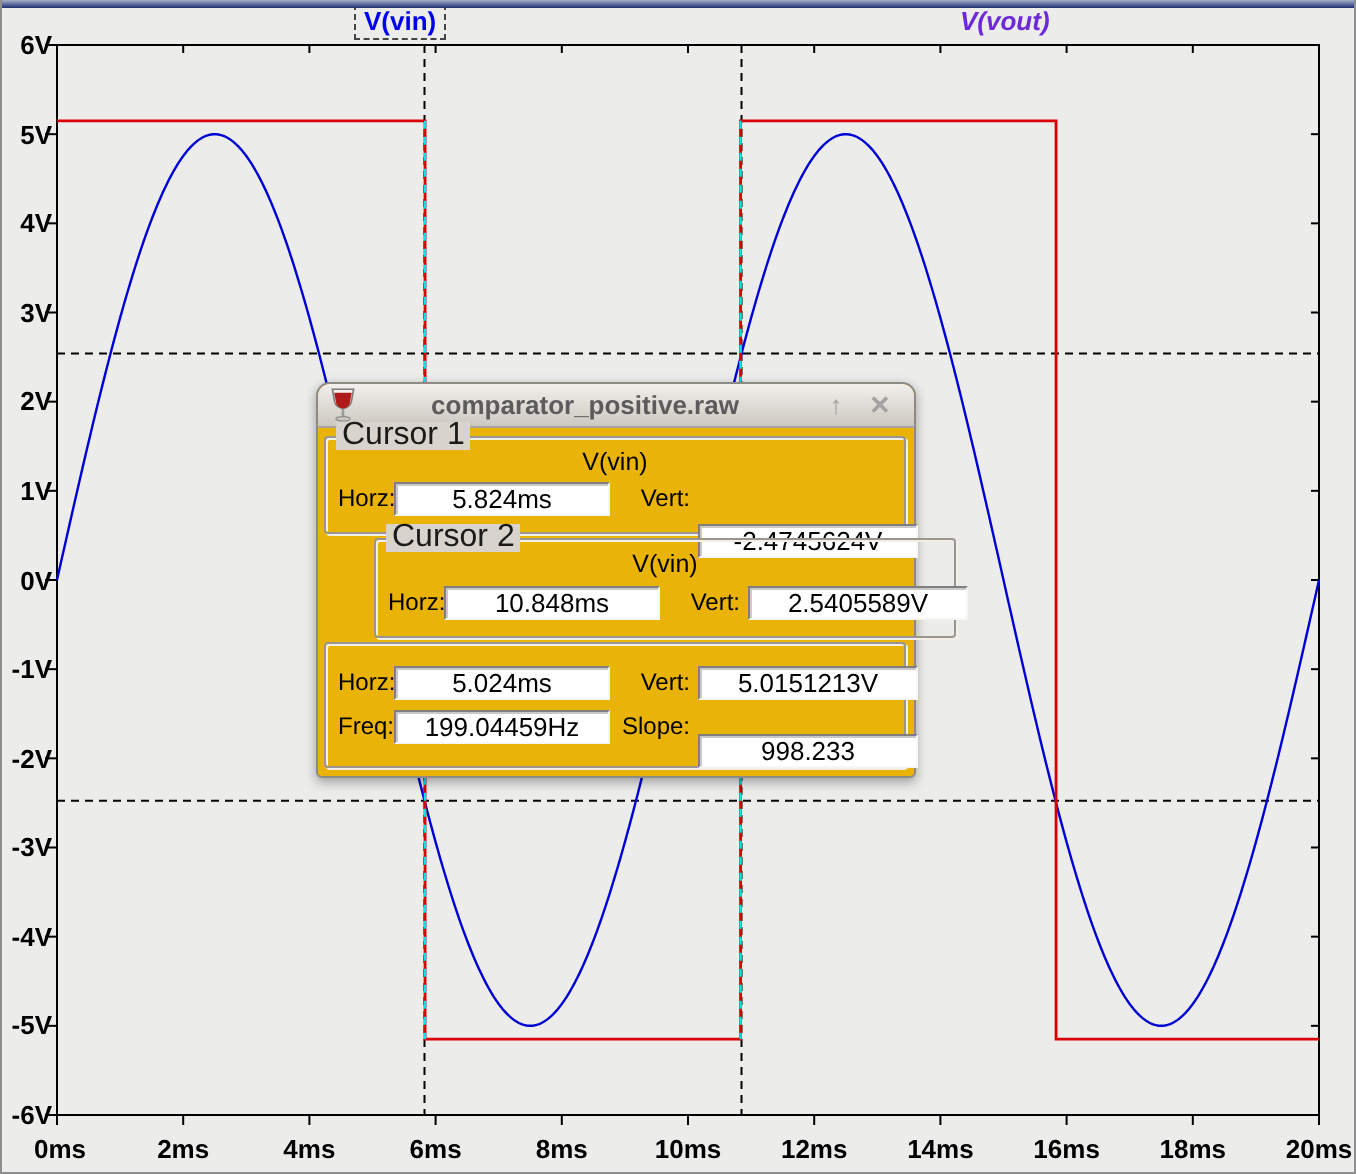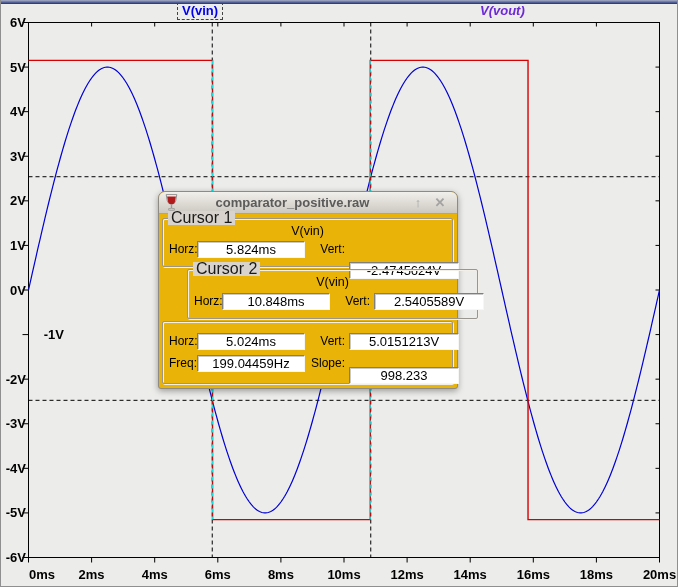--- a/index.html
+++ b/index.html
@@ -122,29 +122,29 @@
   </svg>
 
 <div id="ylabels">
     <div class="ylab" style="top: 15px;">6V</div>
     <div class="ylab" style="top: 59.5833px;">5V</div>
     <div class="ylab" style="top: 104.167px;">4V</div>
     <div class="ylab" style="top: 148.75px;">3V</div>
     <div class="ylab" style="top: 193.333px;">2V</div>
     <div class="ylab" style="top: 237.917px;">1V</div>
     <div class="ylab" style="top: 282.5px;">0V</div>
-    <div class="ylab" style="top: 327.083px; padding-left: 38px;">-1V</div>
+    <div class="ylab" style="top: 327.083px;">-1V</div>
     <div class="ylab" style="top: 371.667px;">-2V</div>
     <div class="ylab" style="top: 416.25px;">-3V</div>
     <div class="ylab" style="top: 460.833px;">-4V</div>
     <div class="ylab" style="top: 505.417px;">-5V</div>
     <div class="ylab" style="top: 550px;">-6V</div>
   </div>
 <div id="xlabels">
-    <div class="xlab" style="left: 20px; text-align: center;">0ms</div>
+    <div class="xlab" style="left: 8px; text-align: center;">0ms</div>
     <div class="xlab" style="left: 69.6px;">2ms</div>
     <div class="xlab" style="left: 132.7px;">4ms</div>
     <div class="xlab" style="left: 195.8px;">6ms</div>
     <div class="xlab" style="left: 258.9px;">8ms</div>
     <div class="xlab" style="left: 322px;">10ms</div>
     <div class="xlab" style="left: 385.1px;">12ms</div>
     <div class="xlab" style="left: 448.2px;">14ms</div>
     <div class="xlab" style="left: 511.3px;">16ms</div>
     <div class="xlab" style="left: 574.4px;">18ms</div>
     <div class="xlab" style="left: 637.5px;">20ms</div>

